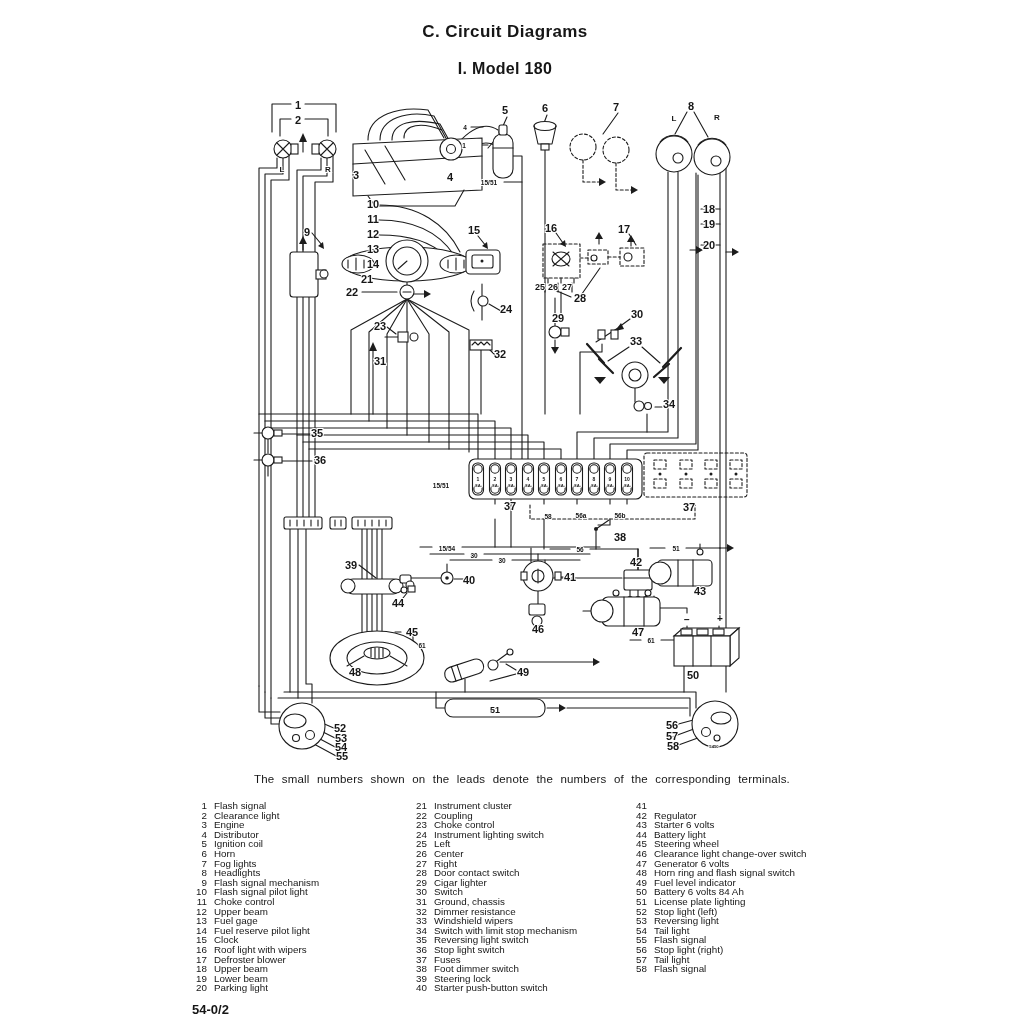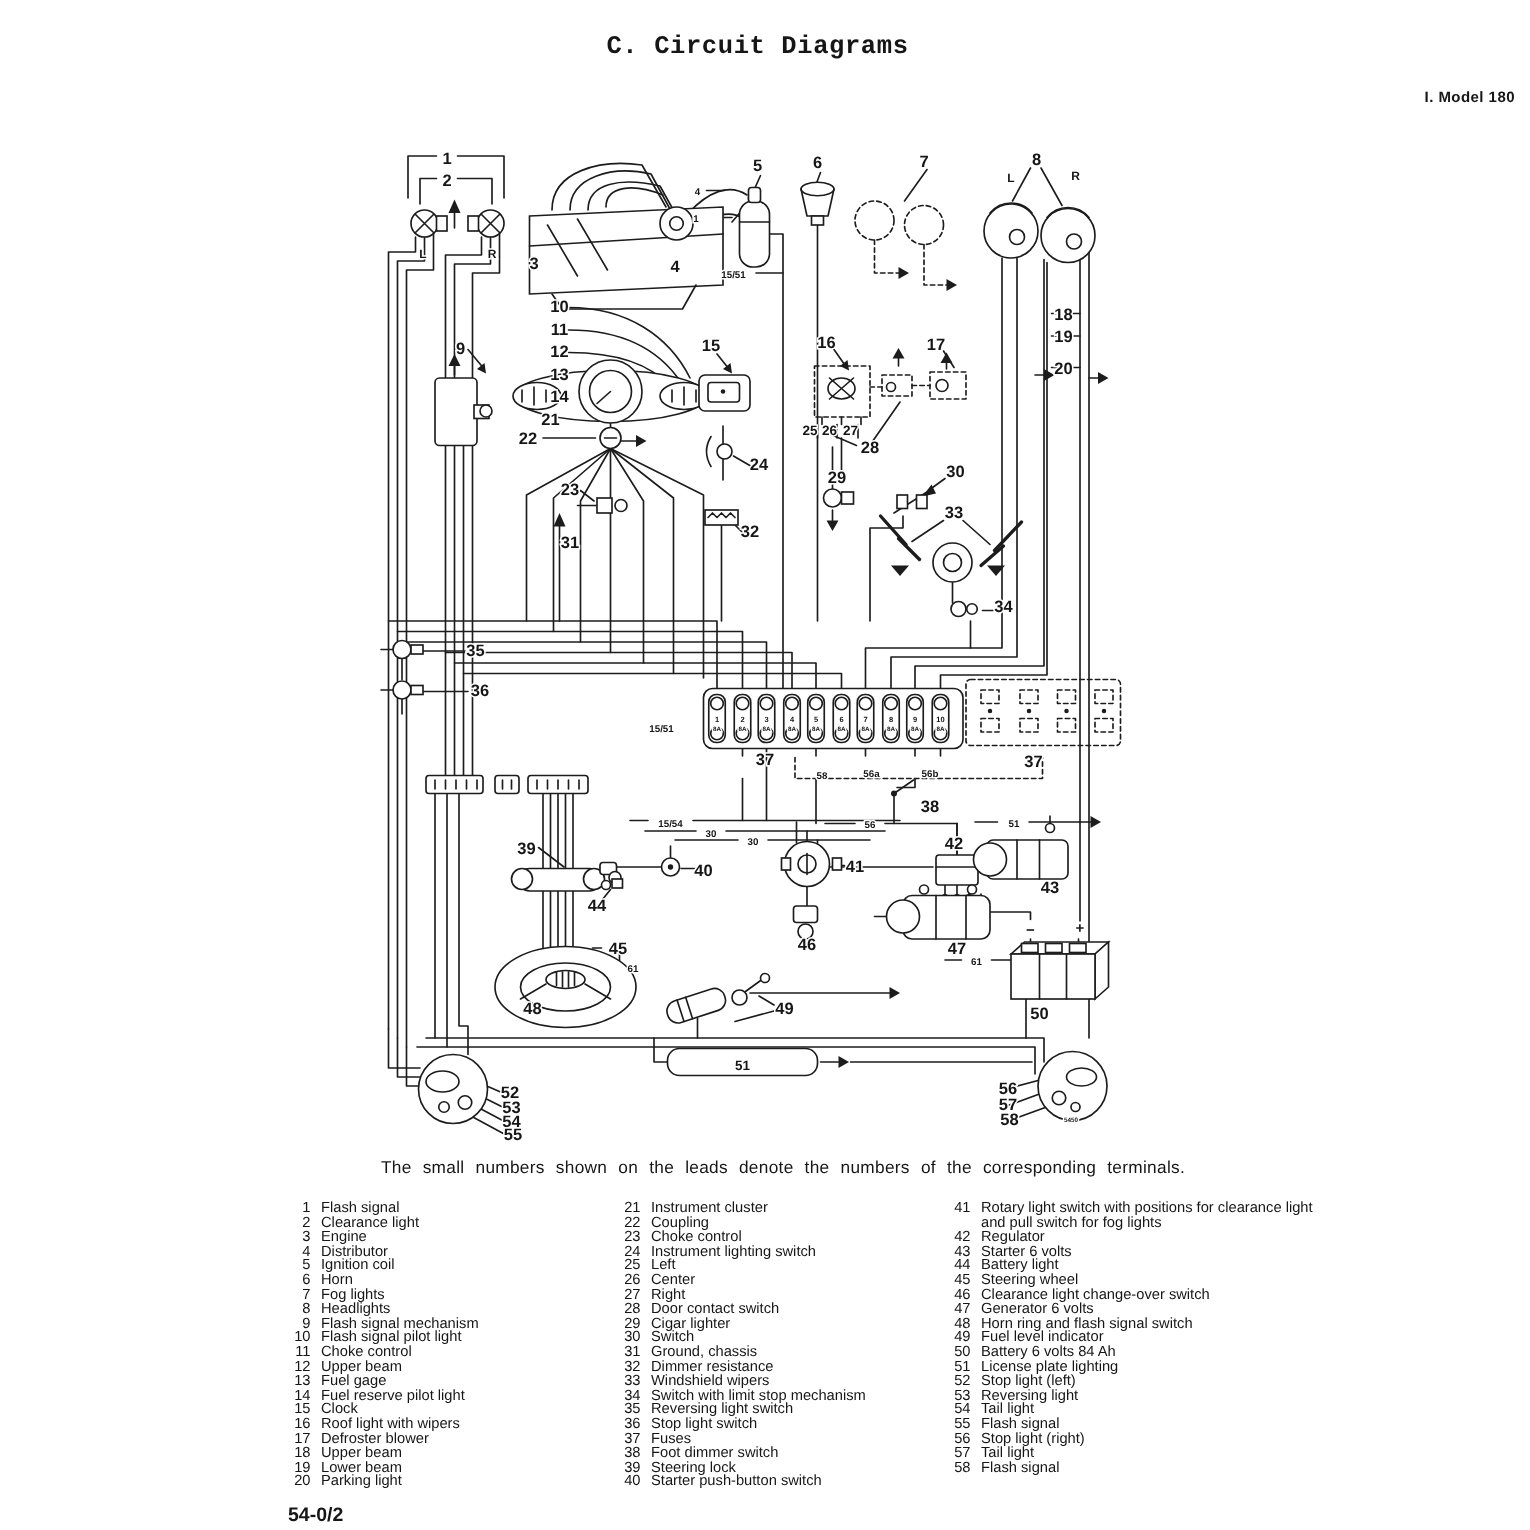--- a/index.html
+++ b/index.html
@@ -1,21 +1,21 @@
 <!DOCTYPE html>
 <html><head>
 <meta charset="utf-8">
 <style>
   html,body{margin:0;padding:0;background:#e8e8e8;}
   .page{position:relative;width:1020px;height:1020px;background:#ffffff;overflow:hidden;
         font-family:"Liberation Sans",sans-serif;color:#161616;}
   .title{position:absolute;top:22px;left:0;width:1010px;text-align:center;
-         font-size:17px;font-weight:bold;letter-spacing:.4px;font-family:Liberation Mono, monospace;}
-  .subtitle{position:absolute;top:60px;left:0;width:1010px;text-align:right;
-         font-size:10px;font-weight:bold;letter-spacing:.3px;}
+         font-size:17px;font-weight:bold;letter-spacing:.4px;}
+  .subtitle{position:absolute;top:60px;left:0;width:1010px;text-align:center;
+         font-size:16px;font-weight:bold;letter-spacing:.3px;}
   .diagram{position:absolute;left:250px;top:92px;width:520px;height:676px;}
   .caption{position:absolute;top:773px;left:0;width:1016px;text-align:center;
          font-size:11.5px;word-spacing:4px;letter-spacing:.2px;padding-left:14px;}
   .legend{position:absolute;top:0;left:0;}
   .legend-col{position:absolute;top:801px;font-size:9.8px;line-height:9.6px;}
   .legend-col.c1{left:185px;width:210px;}
   .legend-col.c2{left:405px;width:218px;}
   .legend-col.c3{left:625px;width:252px;}
   .lrow{display:flex;align-items:flex-start;}
   .lrow .num{flex:none;width:22px;text-align:right;padding-right:7px;}
@@ -819,21 +819,20 @@
           <span class="lbl">Steering lock</span>
         </div>
         <div class="lrow">
           <span class="num">40</span>
           <span class="lbl">Starter push-button switch</span>
         </div>
       </div>
       <div class="legend-col c3">
         <div class="lrow">
           <span class="num">41</span>
-          <span class="lbl">Rotary light switch with positions for clearance light and pull switch for fog lights</span>
         </div>
         <div class="lrow">
           <span class="num">42</span>
           <span class="lbl">Regulator</span>
         </div>
         <div class="lrow">
           <span class="num">43</span>
           <span class="lbl">Starter 6 volts</span>
         </div>
         <div class="lrow">

